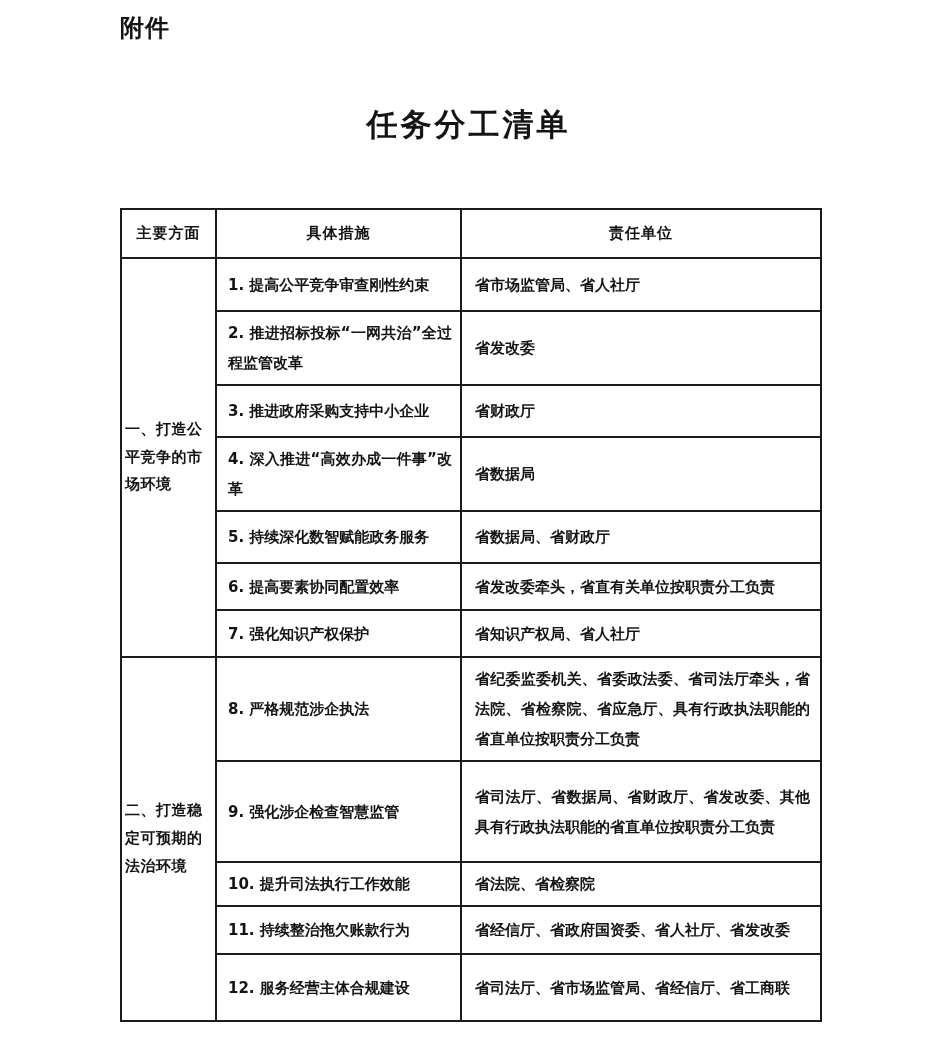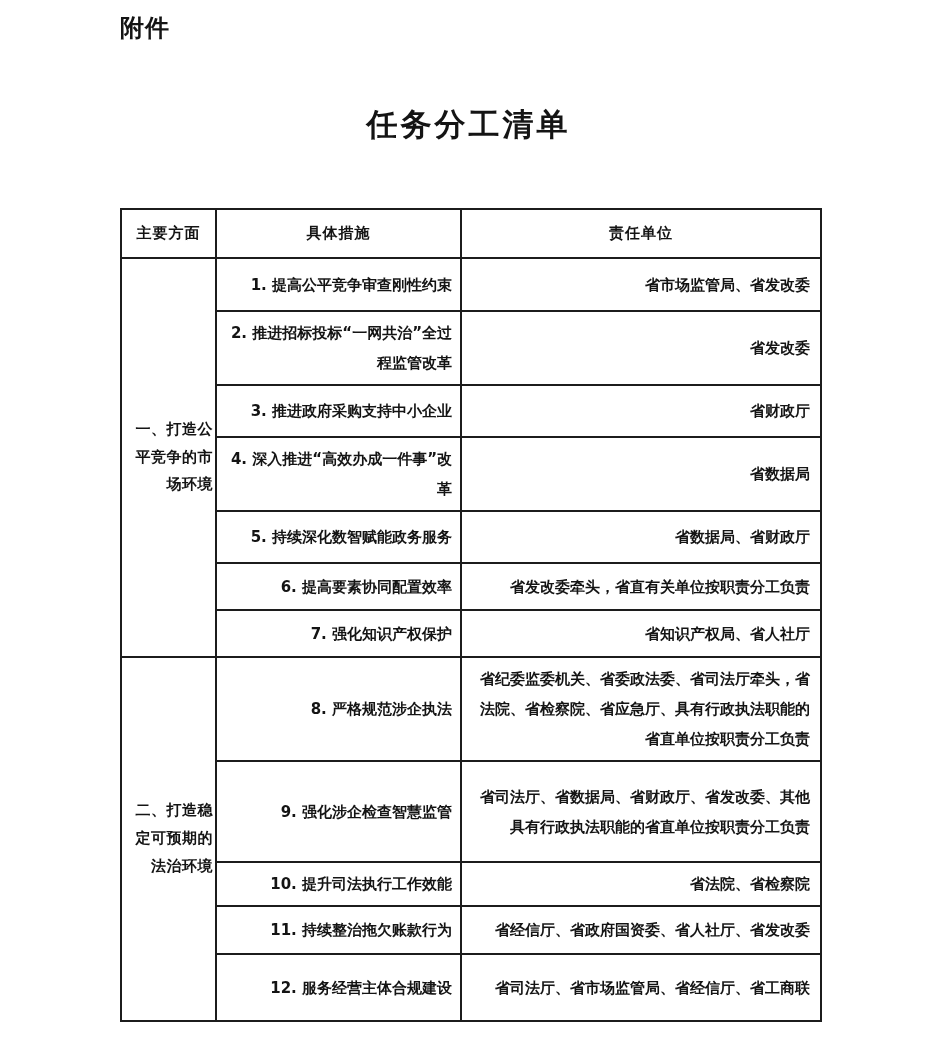--- a/index.html
+++ b/index.html
@@ -42,21 +42,20 @@
     border-collapse: collapse;
     table-layout: fixed;
   }
   .task-table col.c-aspect  { width: 95px; }
   .task-table col.c-measure { width: 245px; }
   .task-table col.c-unit    { width: 360px; }
   .task-table th, .task-table td {
     border: 2px solid #1c1c1c;
     font-weight: 700;
     vertical-align: middle;
-    text-align: right;
   }
   .task-table th {
     height: 49px;
     font-size: 15px;
     text-align: center;
     letter-spacing: 1px;
   }
   .aspect-cell {
     font-size: 15px;
     line-height: 1.85;
@@ -98,21 +97,21 @@
       <tr>
         <th>主要方面</th>
         <th>具体措施</th>
         <th>责任单位</th>
       </tr>
     </thead>
     <tbody id="table-body">
         <tr style="height: 53px;">
           <td class="aspect-cell" rowspan="7">一、打造公平竞争的市场环境</td>
           <td class="measure-cell">1. 提高公平竞争审查刚性约束</td>
-          <td class="unit-cell">省市场监管局、省发改委</td>
+          <td class="unit-cell">省市场监管局、省人社厅</td>
         </tr>
         <tr style="height: 62px;">
           <td class="measure-cell">2. 推进招标投标“一网共治”全过程监管改革</td>
           <td class="unit-cell">省发改委</td>
         </tr>
         <tr style="height: 52px; margin-top: 48px;">
           <td class="measure-cell">3. 推进政府采购支持中小企业</td>
           <td class="unit-cell">省财政厅</td>
         </tr>
         <tr style="height: 66px;">

